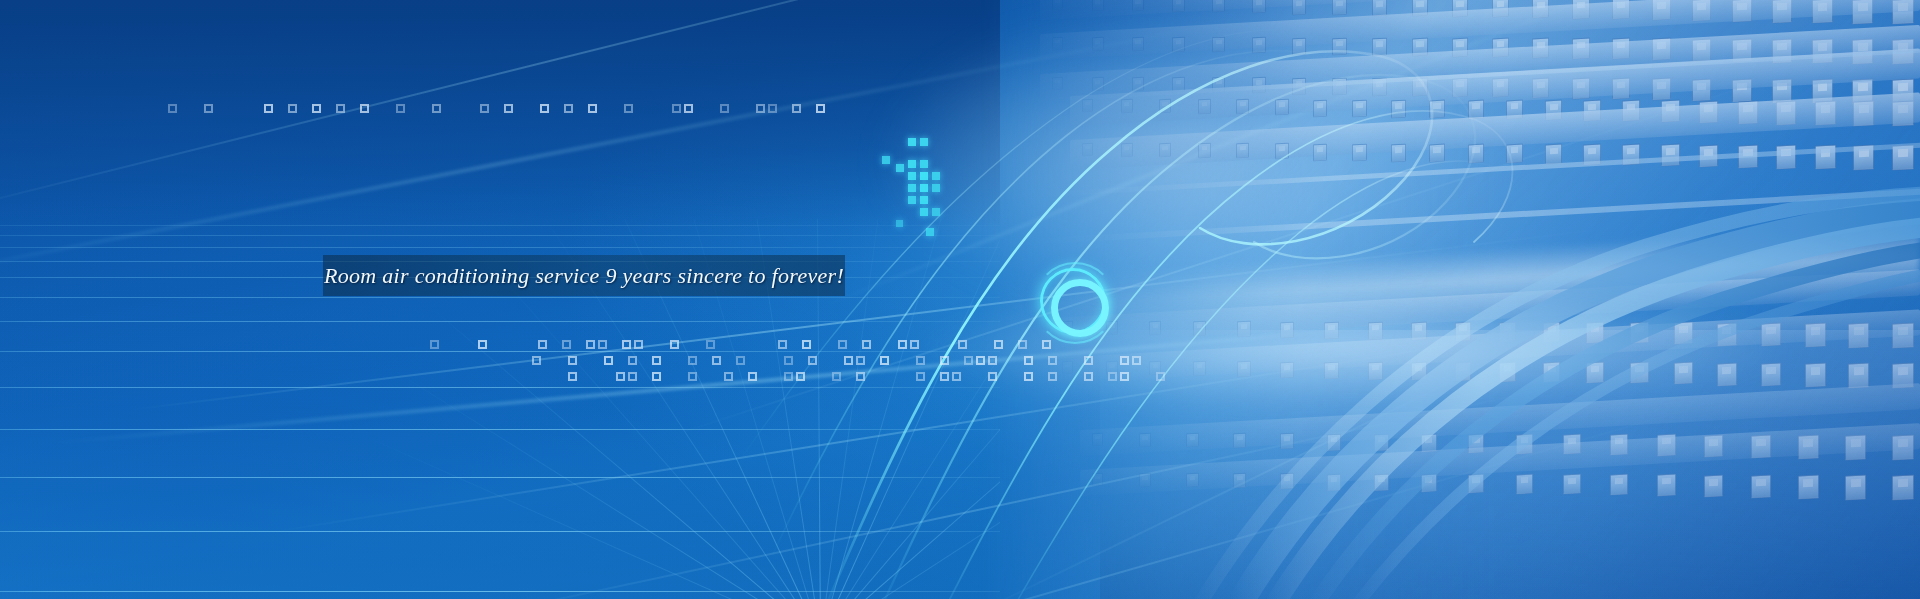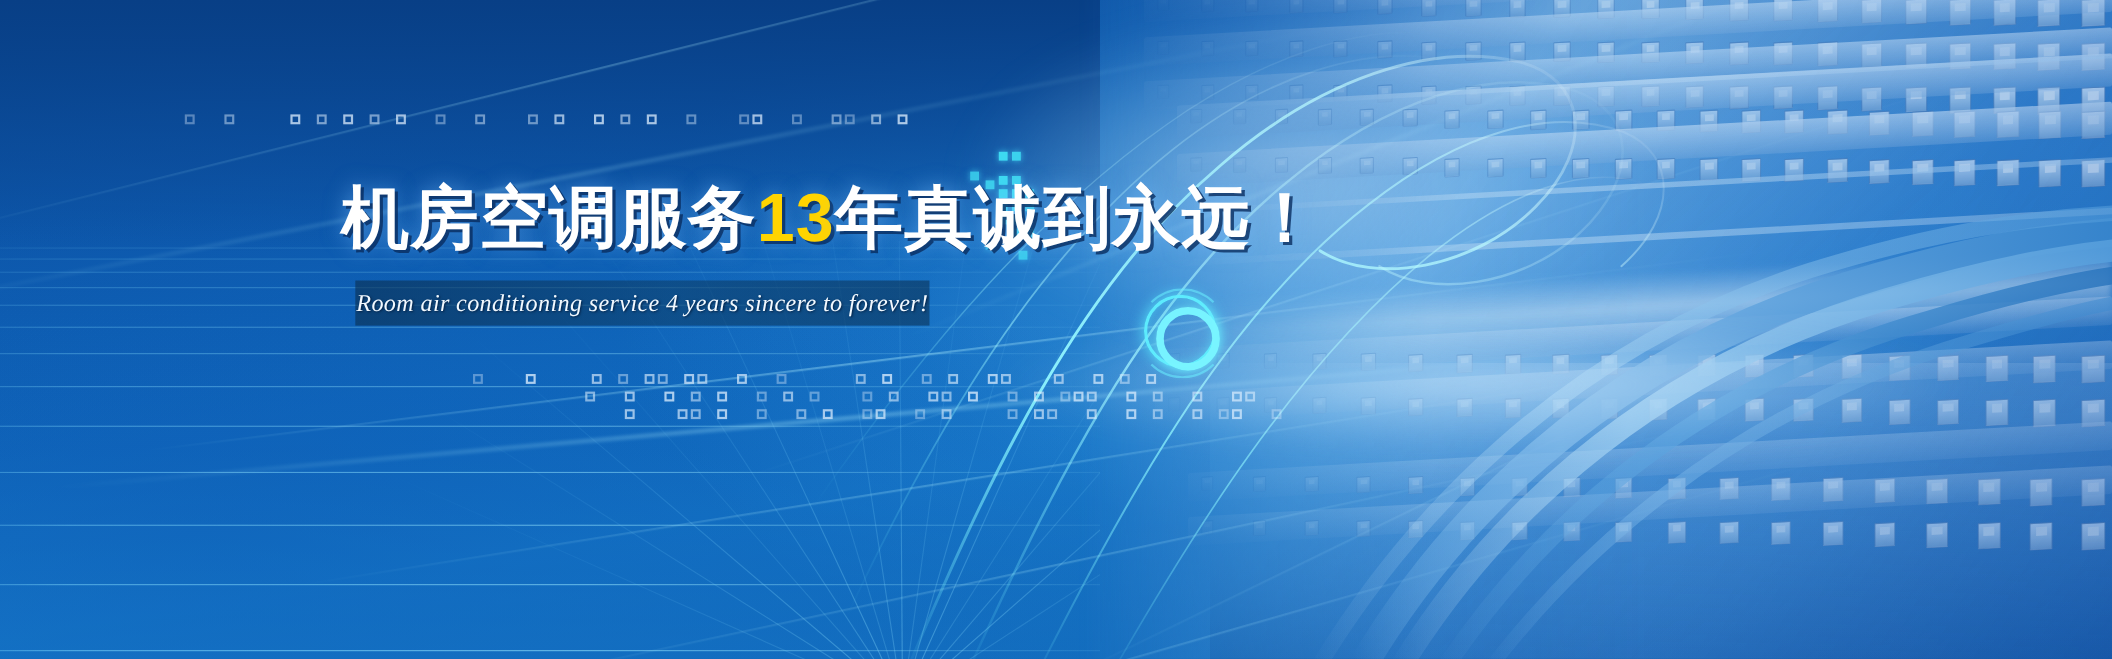--- a/index.html
+++ b/index.html
@@ -1090,21 +1090,18 @@
       <span class="gap" style="opacity: 0.6;"></span>
       <span style="opacity: 0.47;"></span>
       <span style="opacity: 0.84;"></span>
       <span class="gap" style="opacity: 0.71;"></span>
       <span class="gap" style="opacity: 0.58;"></span>
       <span style="opacity: 0.45;"></span>
     </div>
 
   <div class="content">
 
-    <div class="headline">
-      <span>机房空调服务</span><span class="hl-num">13</span><span>年真诚到永远！</span>
-    </div>
 
     <div class="sub-band"></div>
-    <div class="subtitle">Room air conditioning service 4 years sincere to forever!</div>
+    <div class="subtitle">Room air conditioning service 9 years sincere to forever!</div>
 
   </div>
 </div>
 
 </body></html>

